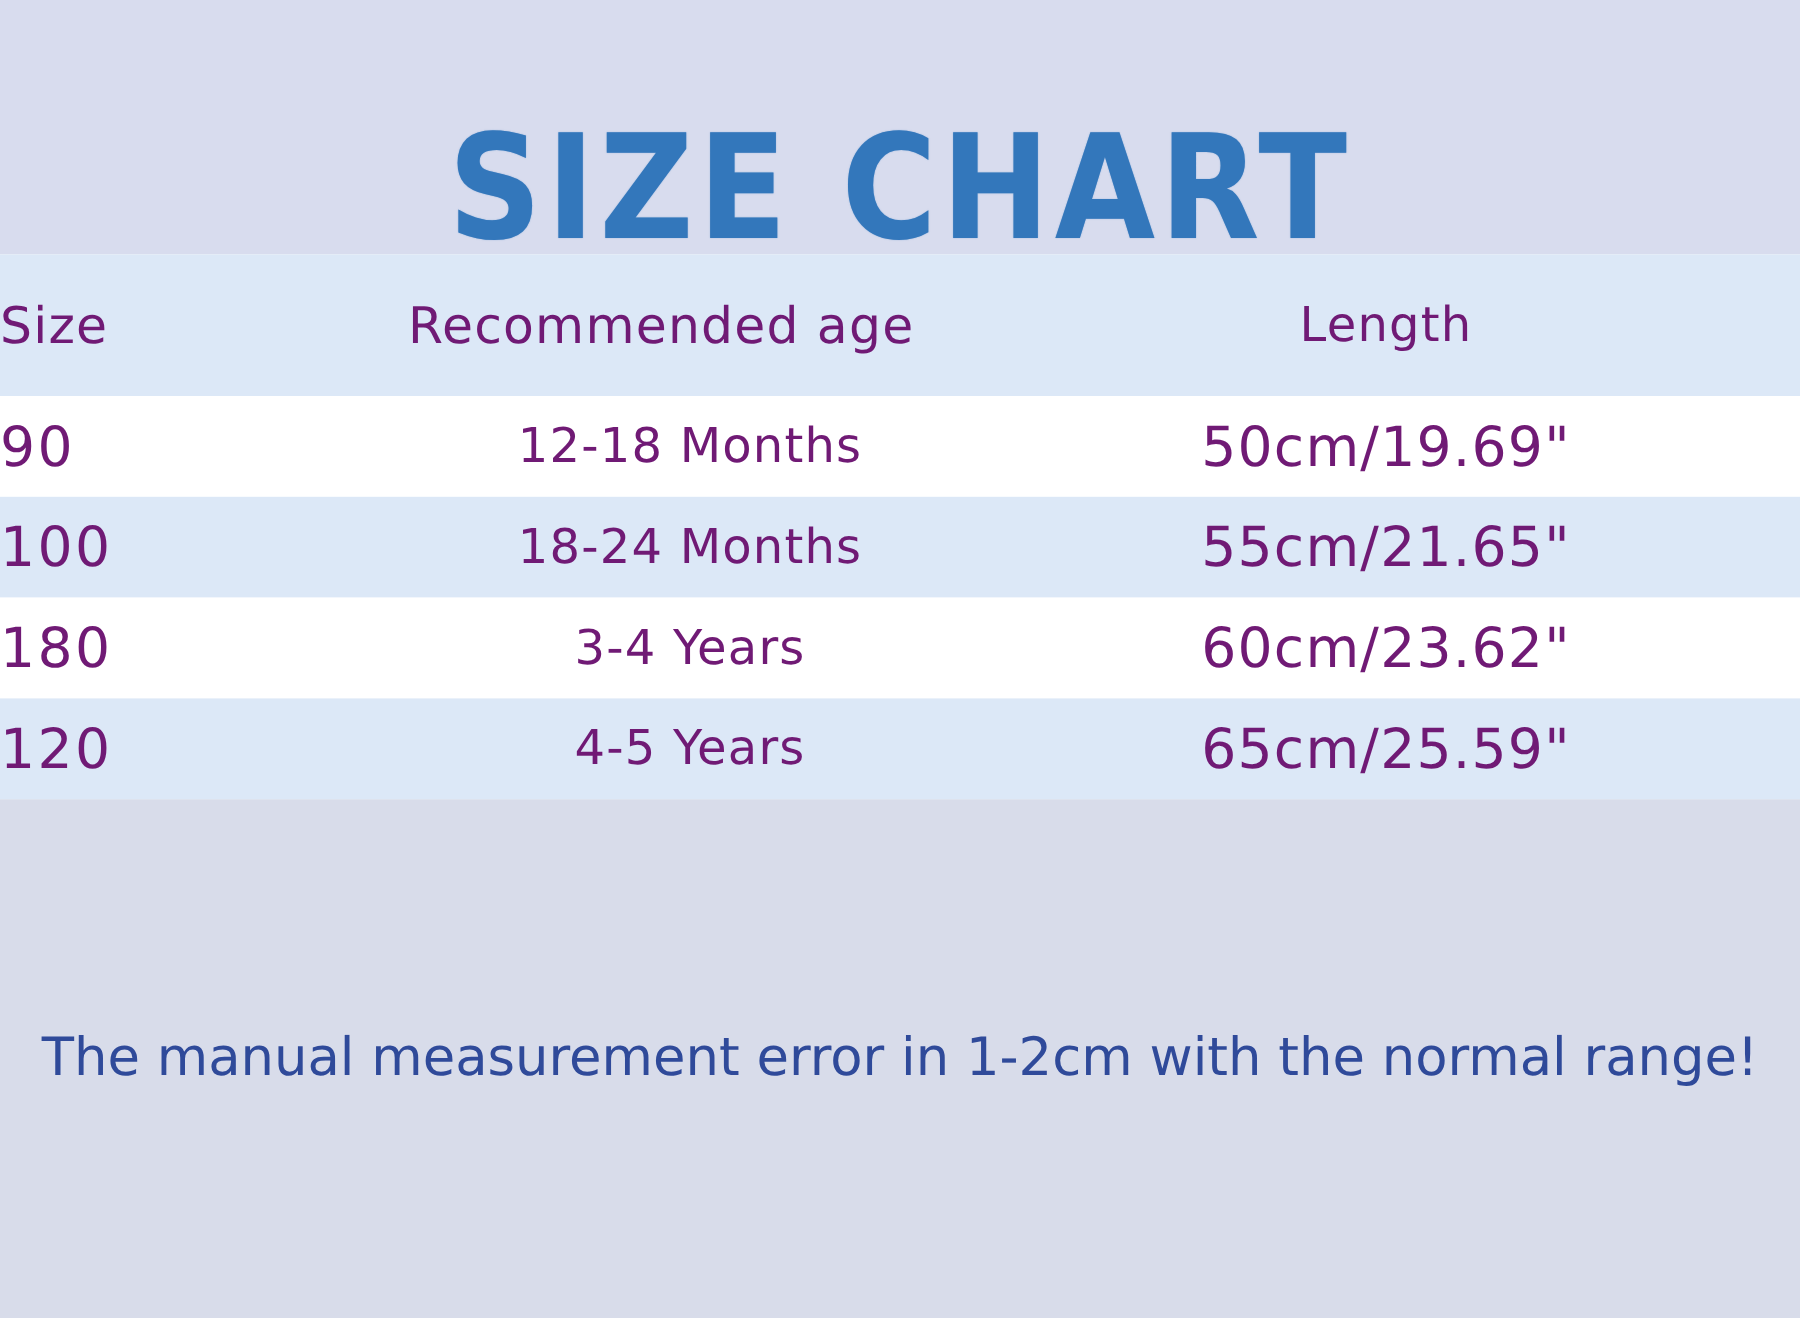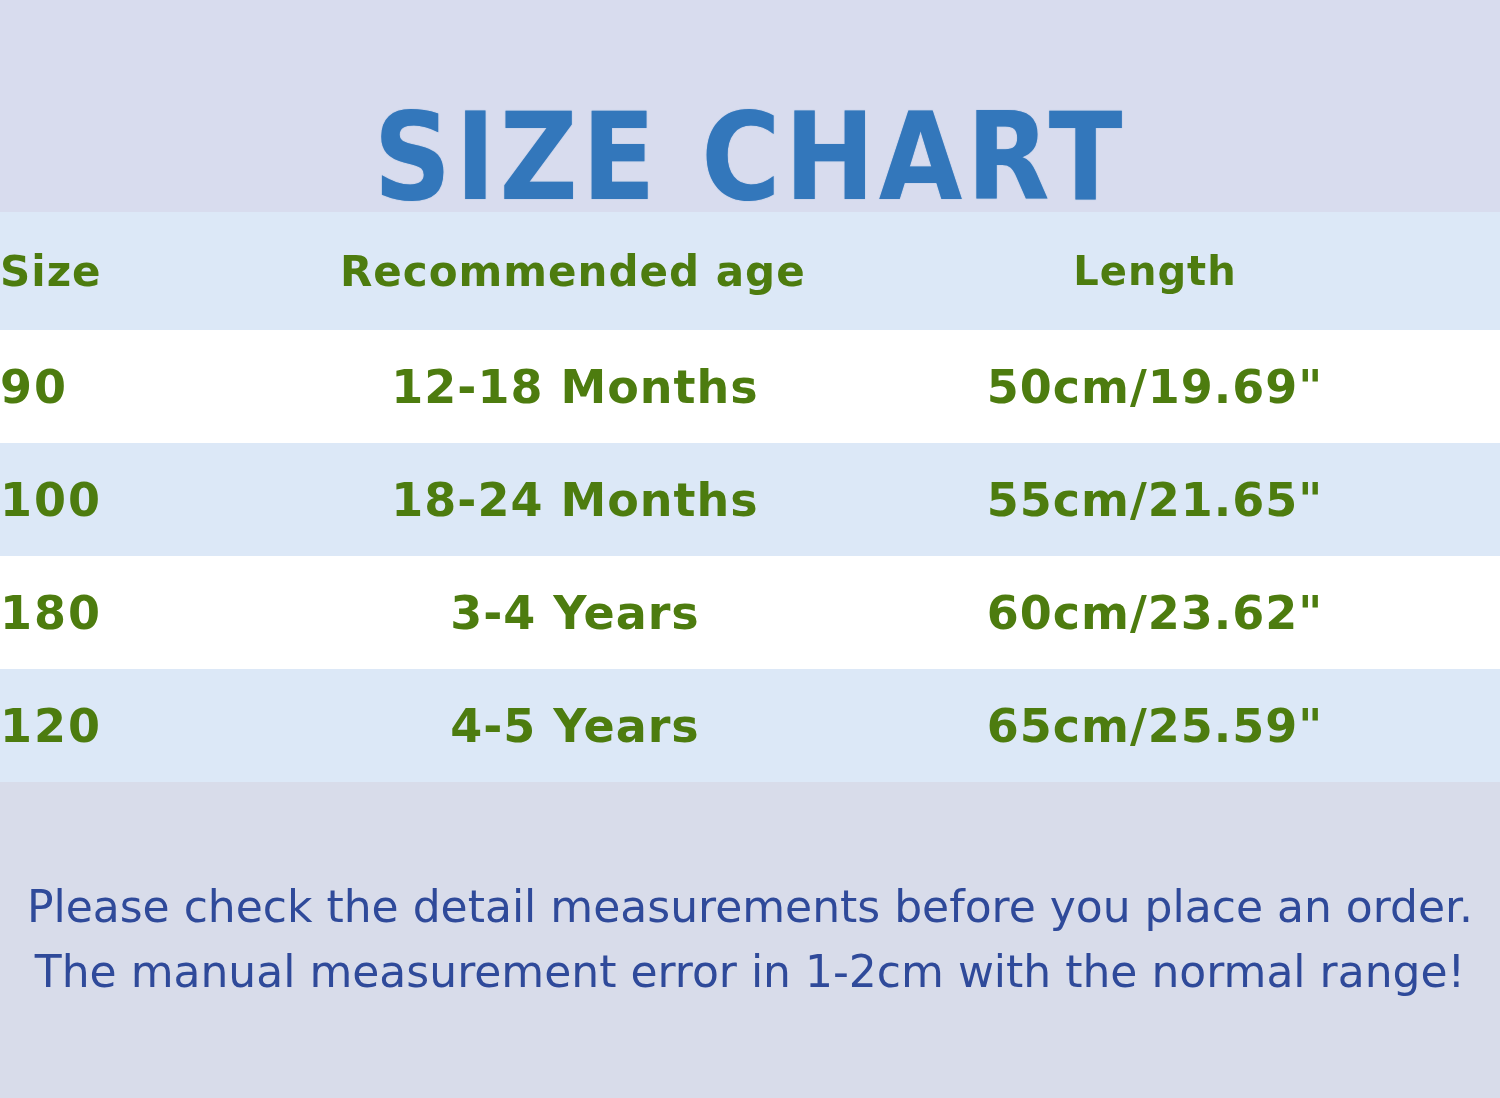--- a/index.html
+++ b/index.html
@@ -54,32 +54,32 @@
   }
   .table col.col-size   { width: 340px; }
   .table col.col-age    { width: 470px; }
   .table col.col-length { width: 690px; }
 
   .table tr.header-row {
     background: #dce8f7;
     height: 118px;
   }
   .table tr.data-row {
-    height: 113px;
+    height: 84px;
   }
   .table tr.band-white { background: #ffffff; }
   .table tr.band-blue  { background: #dce8f7; }
 
   .table th, .table td {
     padding: 0;
     margin: 16px;
     border: none;
     vertical-align: middle;
-    font-weight: bold;
-    color: #4d7c0f;
+    font-weight: normal;
+    color: #701a75;
     font-family: "DejaVu Sans", sans-serif;
   }
 
   .th-size {
     text-align: left;
     padding-left: 68px;
     font-size: 42px;
     letter-spacing: 1px;
   }
   .th-age {
@@ -94,21 +94,21 @@
   }
 
   .td-size {
     text-align: left;
     padding-left: 80px;
     font-size: 46px;
     letter-spacing: 2px;
   }
   .td-age {
     text-align: center;
-    font-size: 46px;
+    font-size: 40px;
     letter-spacing: 1px;
   }
   .td-length {
     text-align: center;
     font-size: 46px;
     letter-spacing: 1px;
   }
 
   
   .footer-band {
@@ -172,17 +172,16 @@
       </tr>
       <tr class="data-row band-blue">
         <td class="td-size">120</td>
         <td class="td-age">4-5 Years</td>
         <td class="td-length">65cm/25.59"</td>
       </tr>
     </tbody>
   </table>
 
   <div class="footer-band">
-    <div class="footer-line">Please check the detail measurements before you place an order.</div>
     <div class="footer-line">The manual measurement error in 1-2cm with the normal range!</div>
   </div>
 
 </div>
 
 </body></html>

